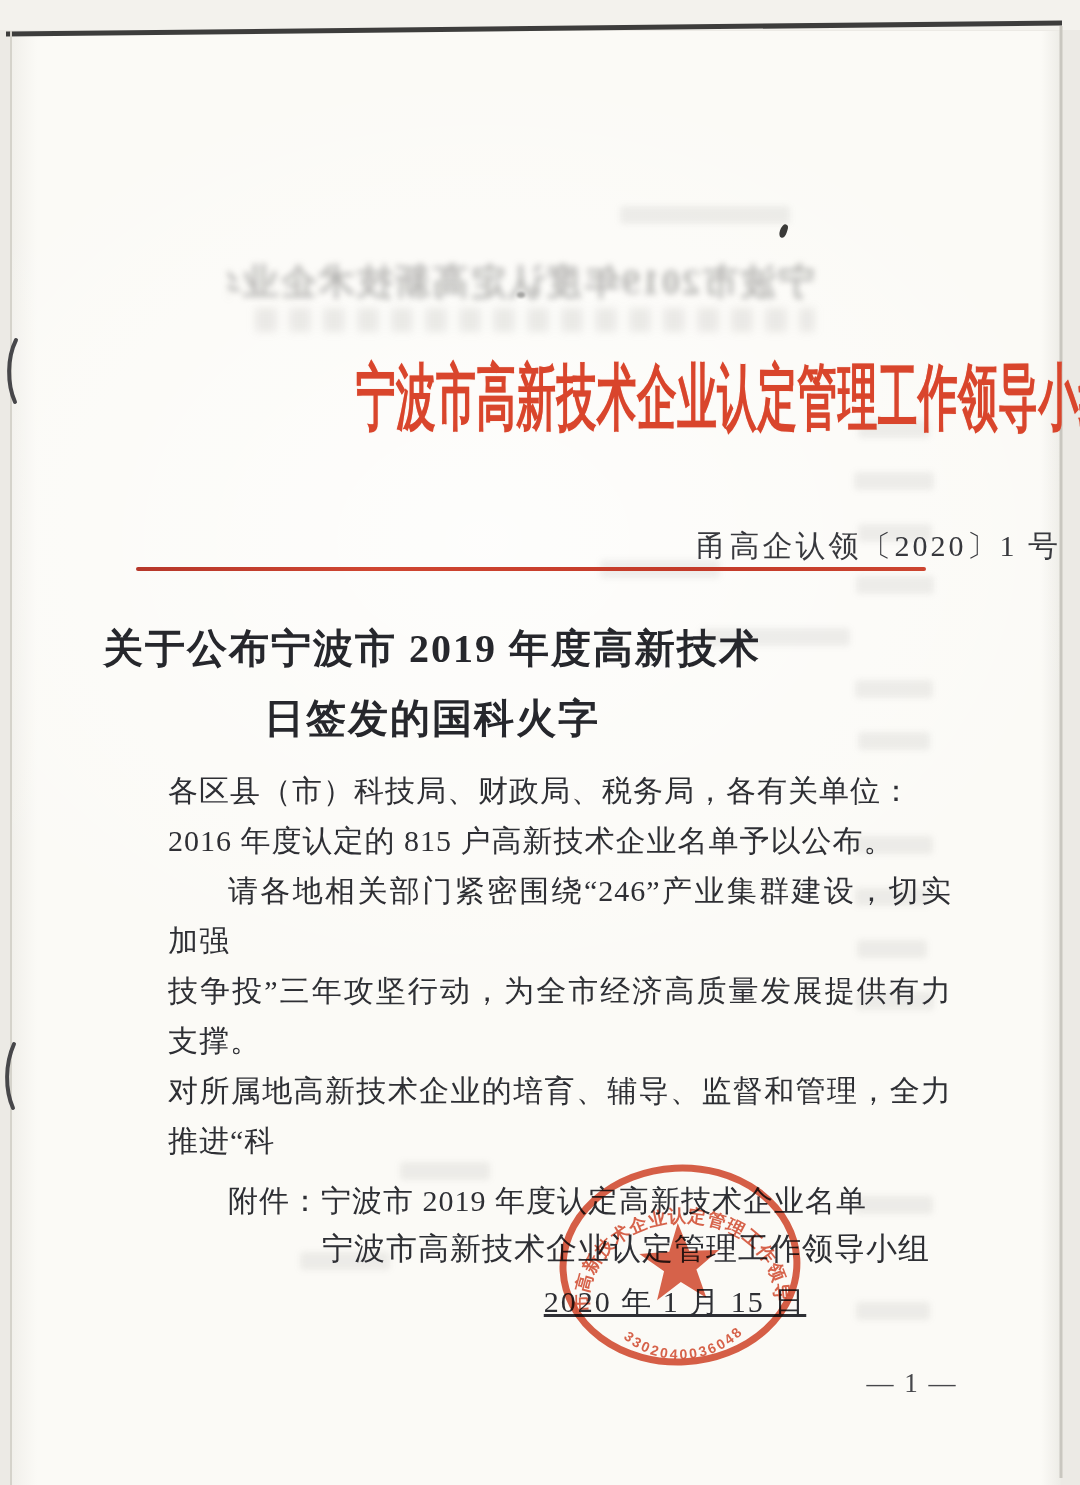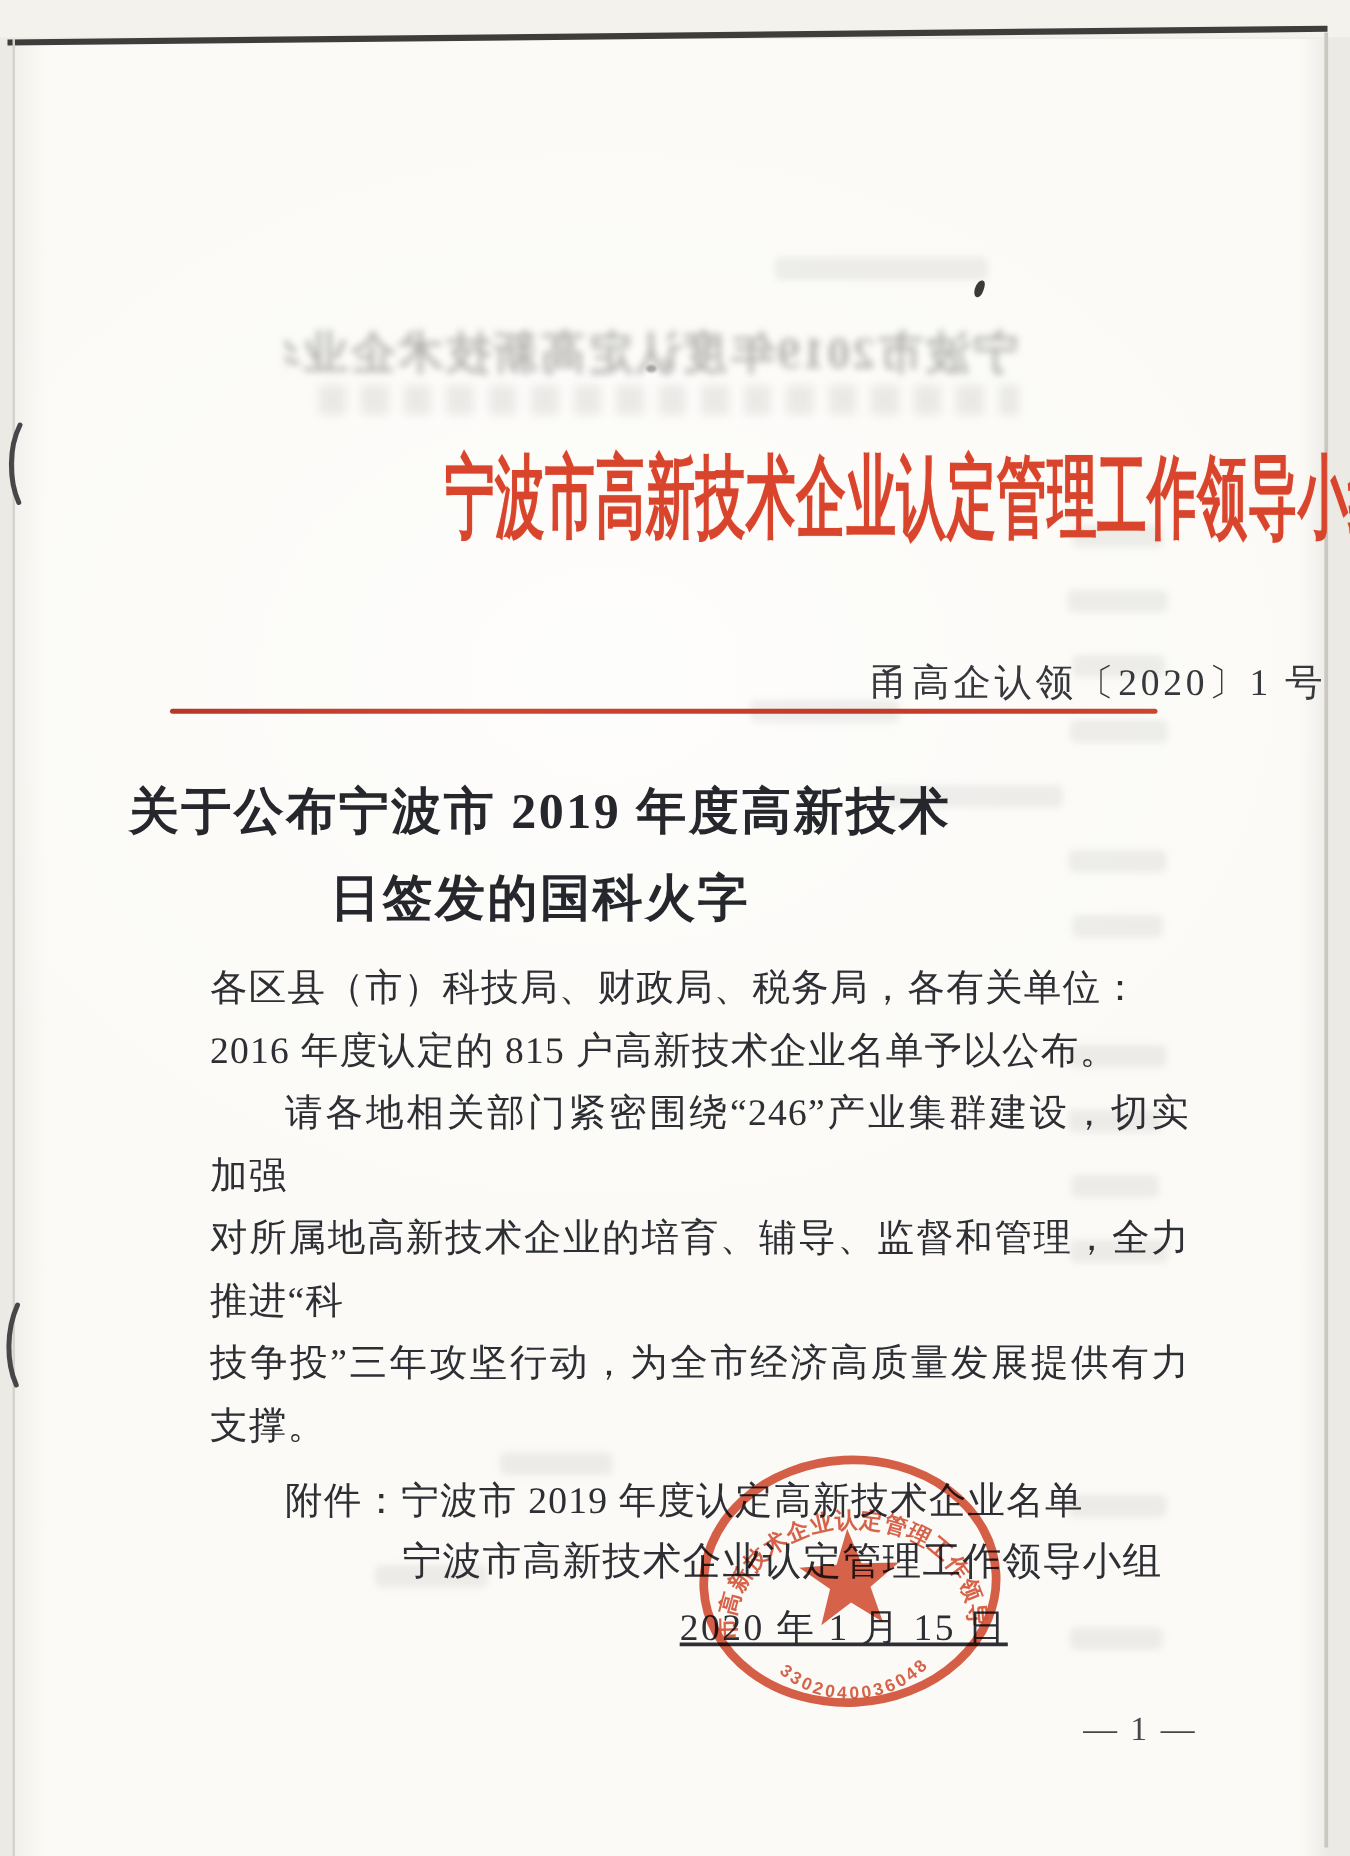--- a/index.html
+++ b/index.html
@@ -134,22 +134,22 @@
 
 <div class="doc-title">
   <div>关于公布宁波市 2019 年度高新技术</div>
   <div>日签发的国科火字</div>
 </div>
 
 <div class="body-text">
   <div>各区县（市）科技局、财政局、税务局，各有关单位：</div>
   <div>2016 年度认定的 815 户高新技术企业名单予以公布。</div>
   <div class="indent">请各地相关部门紧密围绕“246”产业集群建设，切实加强</div>
+  <div>技争投”三年攻坚行动，为全市经济高质量发展提供有力支撑。</div>
   <div>对所属地高新技术企业的培育、辅导、监督和管理，全力推进“科</div>
-  <div>技争投”三年攻坚行动，为全市经济高质量发展提供有力支撑。</div>
   <div class="attachment">附件：宁波市 2019 年度认定高新技术企业名单</div>
 </div>
 
 <div class="signer">宁波市高新技术企业认定管理工作领导小组</div>
 <div class="sign-date">2020 年 1 月 15 日</div>
 
 <svg class="seal" width="248" height="208" viewBox="0 0 248 208">
   <defs>
     <path id="arcTop" d="M 30 138 A 94 78 0 1 1 218 138"></path>
     <path id="arcBottom" d="M 48 146 A 78 66 0 0 0 200 146"></path>

